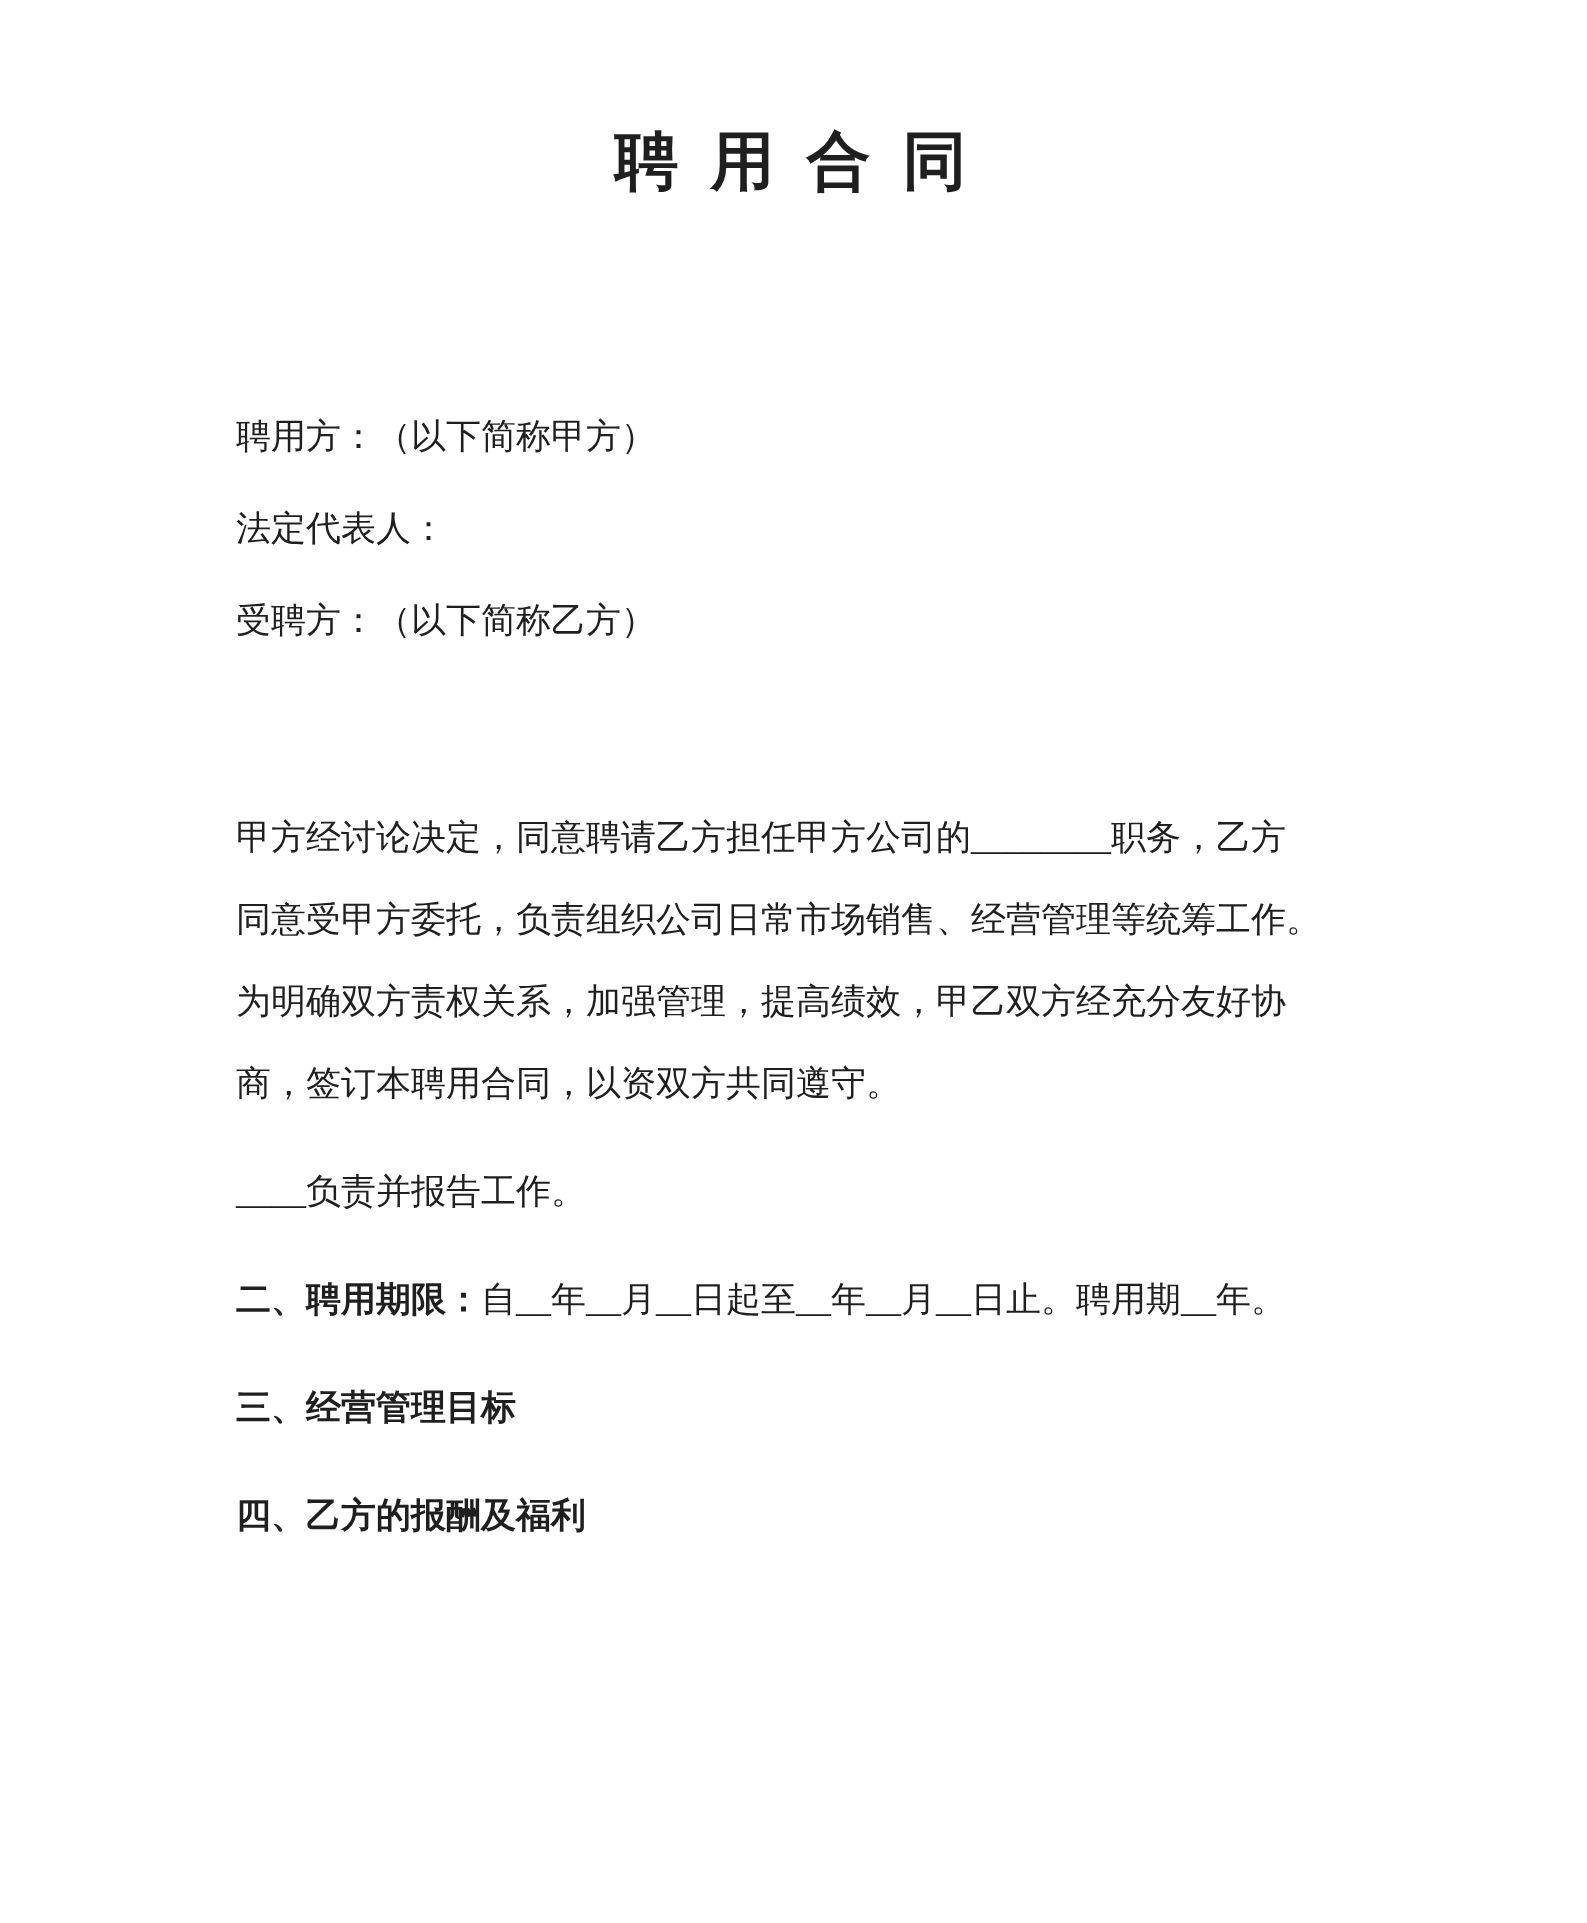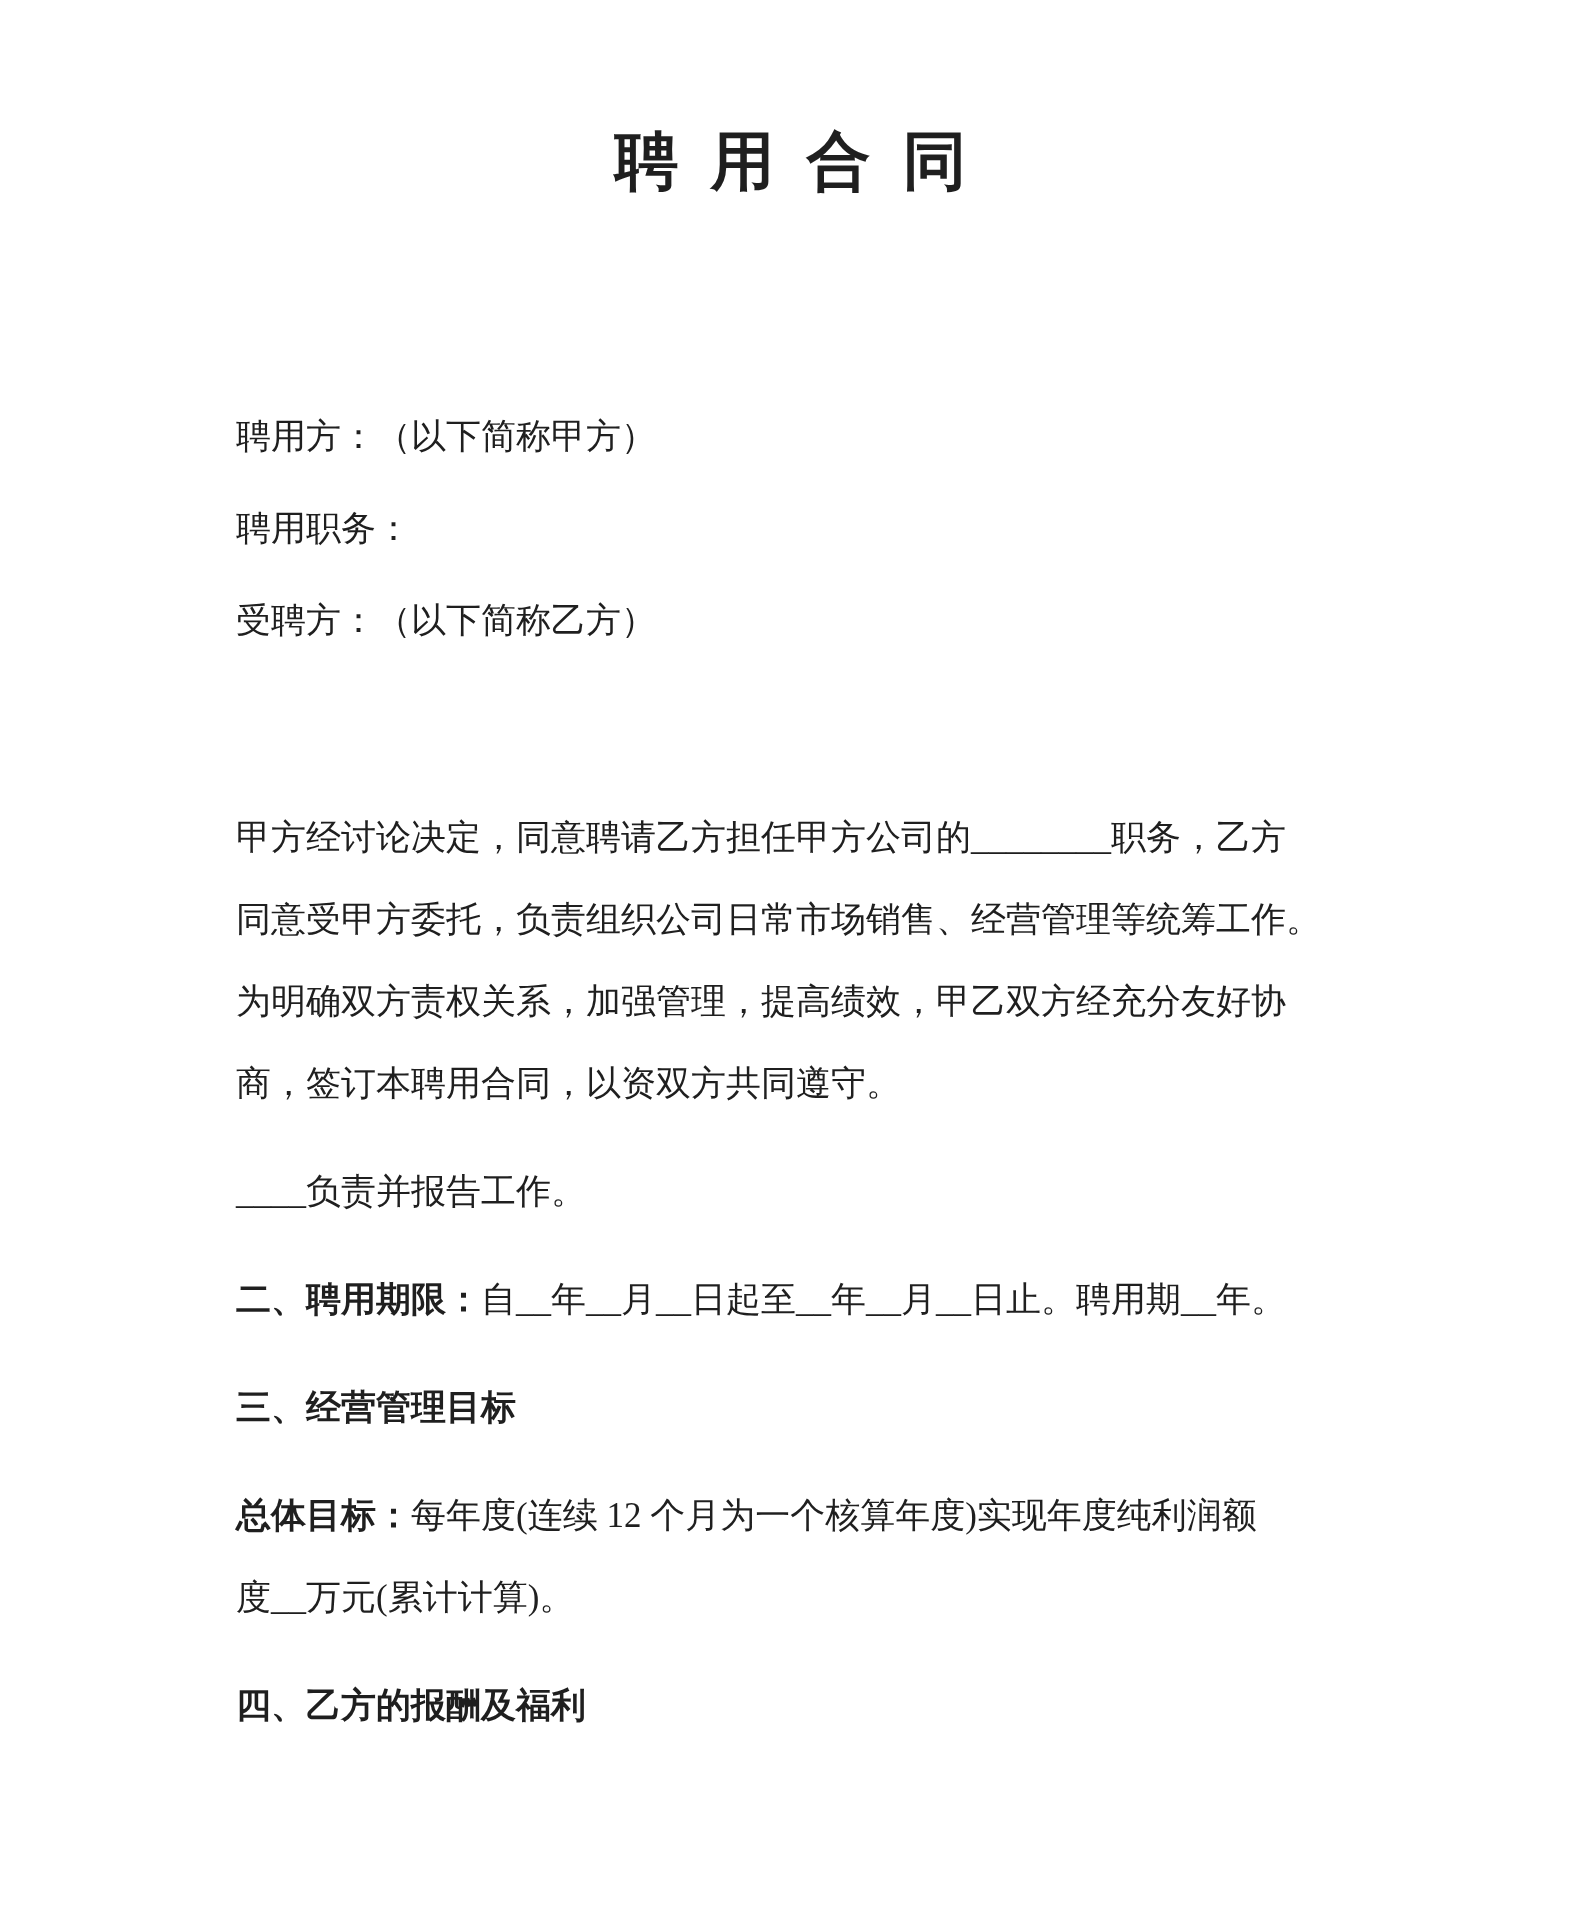--- a/index.html
+++ b/index.html
@@ -54,34 +54,32 @@
 </style>
 </head>
 <body>
 
 <div class="page">
 
   <h1 class="doc-title">聘 用 合 同</h1>
 
   <div class="party-block">
     <p class="party-line">聘用方：（以下简称甲方）</p>
-    <p class="party-line">聘用职务：</p>
+    <p class="party-line">法定代表人：</p>
     <p class="party-line">受聘方：（以下简称乙方）</p>
   </div>
 
   <p class="para intro"><span class="hd"></span><span>甲方经讨论决定，同意聘请乙方担任甲方公司的________职务，乙方
 同意受甲方委托，负责组织公司日常市场销售、经营管理等统筹工作。
 为明确双方责权关系，加强管理，提高绩效，甲乙双方经充分友好协
 商，签订本聘用合同，以资双方共同遵守。</span></p>
 
 
   <p class="para"><span class="hd"></span><span>____负责并报告工作。</span></p>
 
   <p class="para"><span class="hd">二、聘用期限：</span><span>自__年__月__日起至__年__月__日止。聘用期__年。</span></p>
 
   <p class="para"><span class="hd">三、经营管理目标</span><span></span></p>
 
-  <p class="para"><span class="hd">总体目标：</span><span>每年度(连续 12 个月为一个核算年度)实现年度纯利润额
-度__万元(累计计算)。</span></p>
 
   <p class="para"><span class="hd">四、乙方的报酬及福利</span><span></span></p>
 
 </div>
 
 </body></html>

